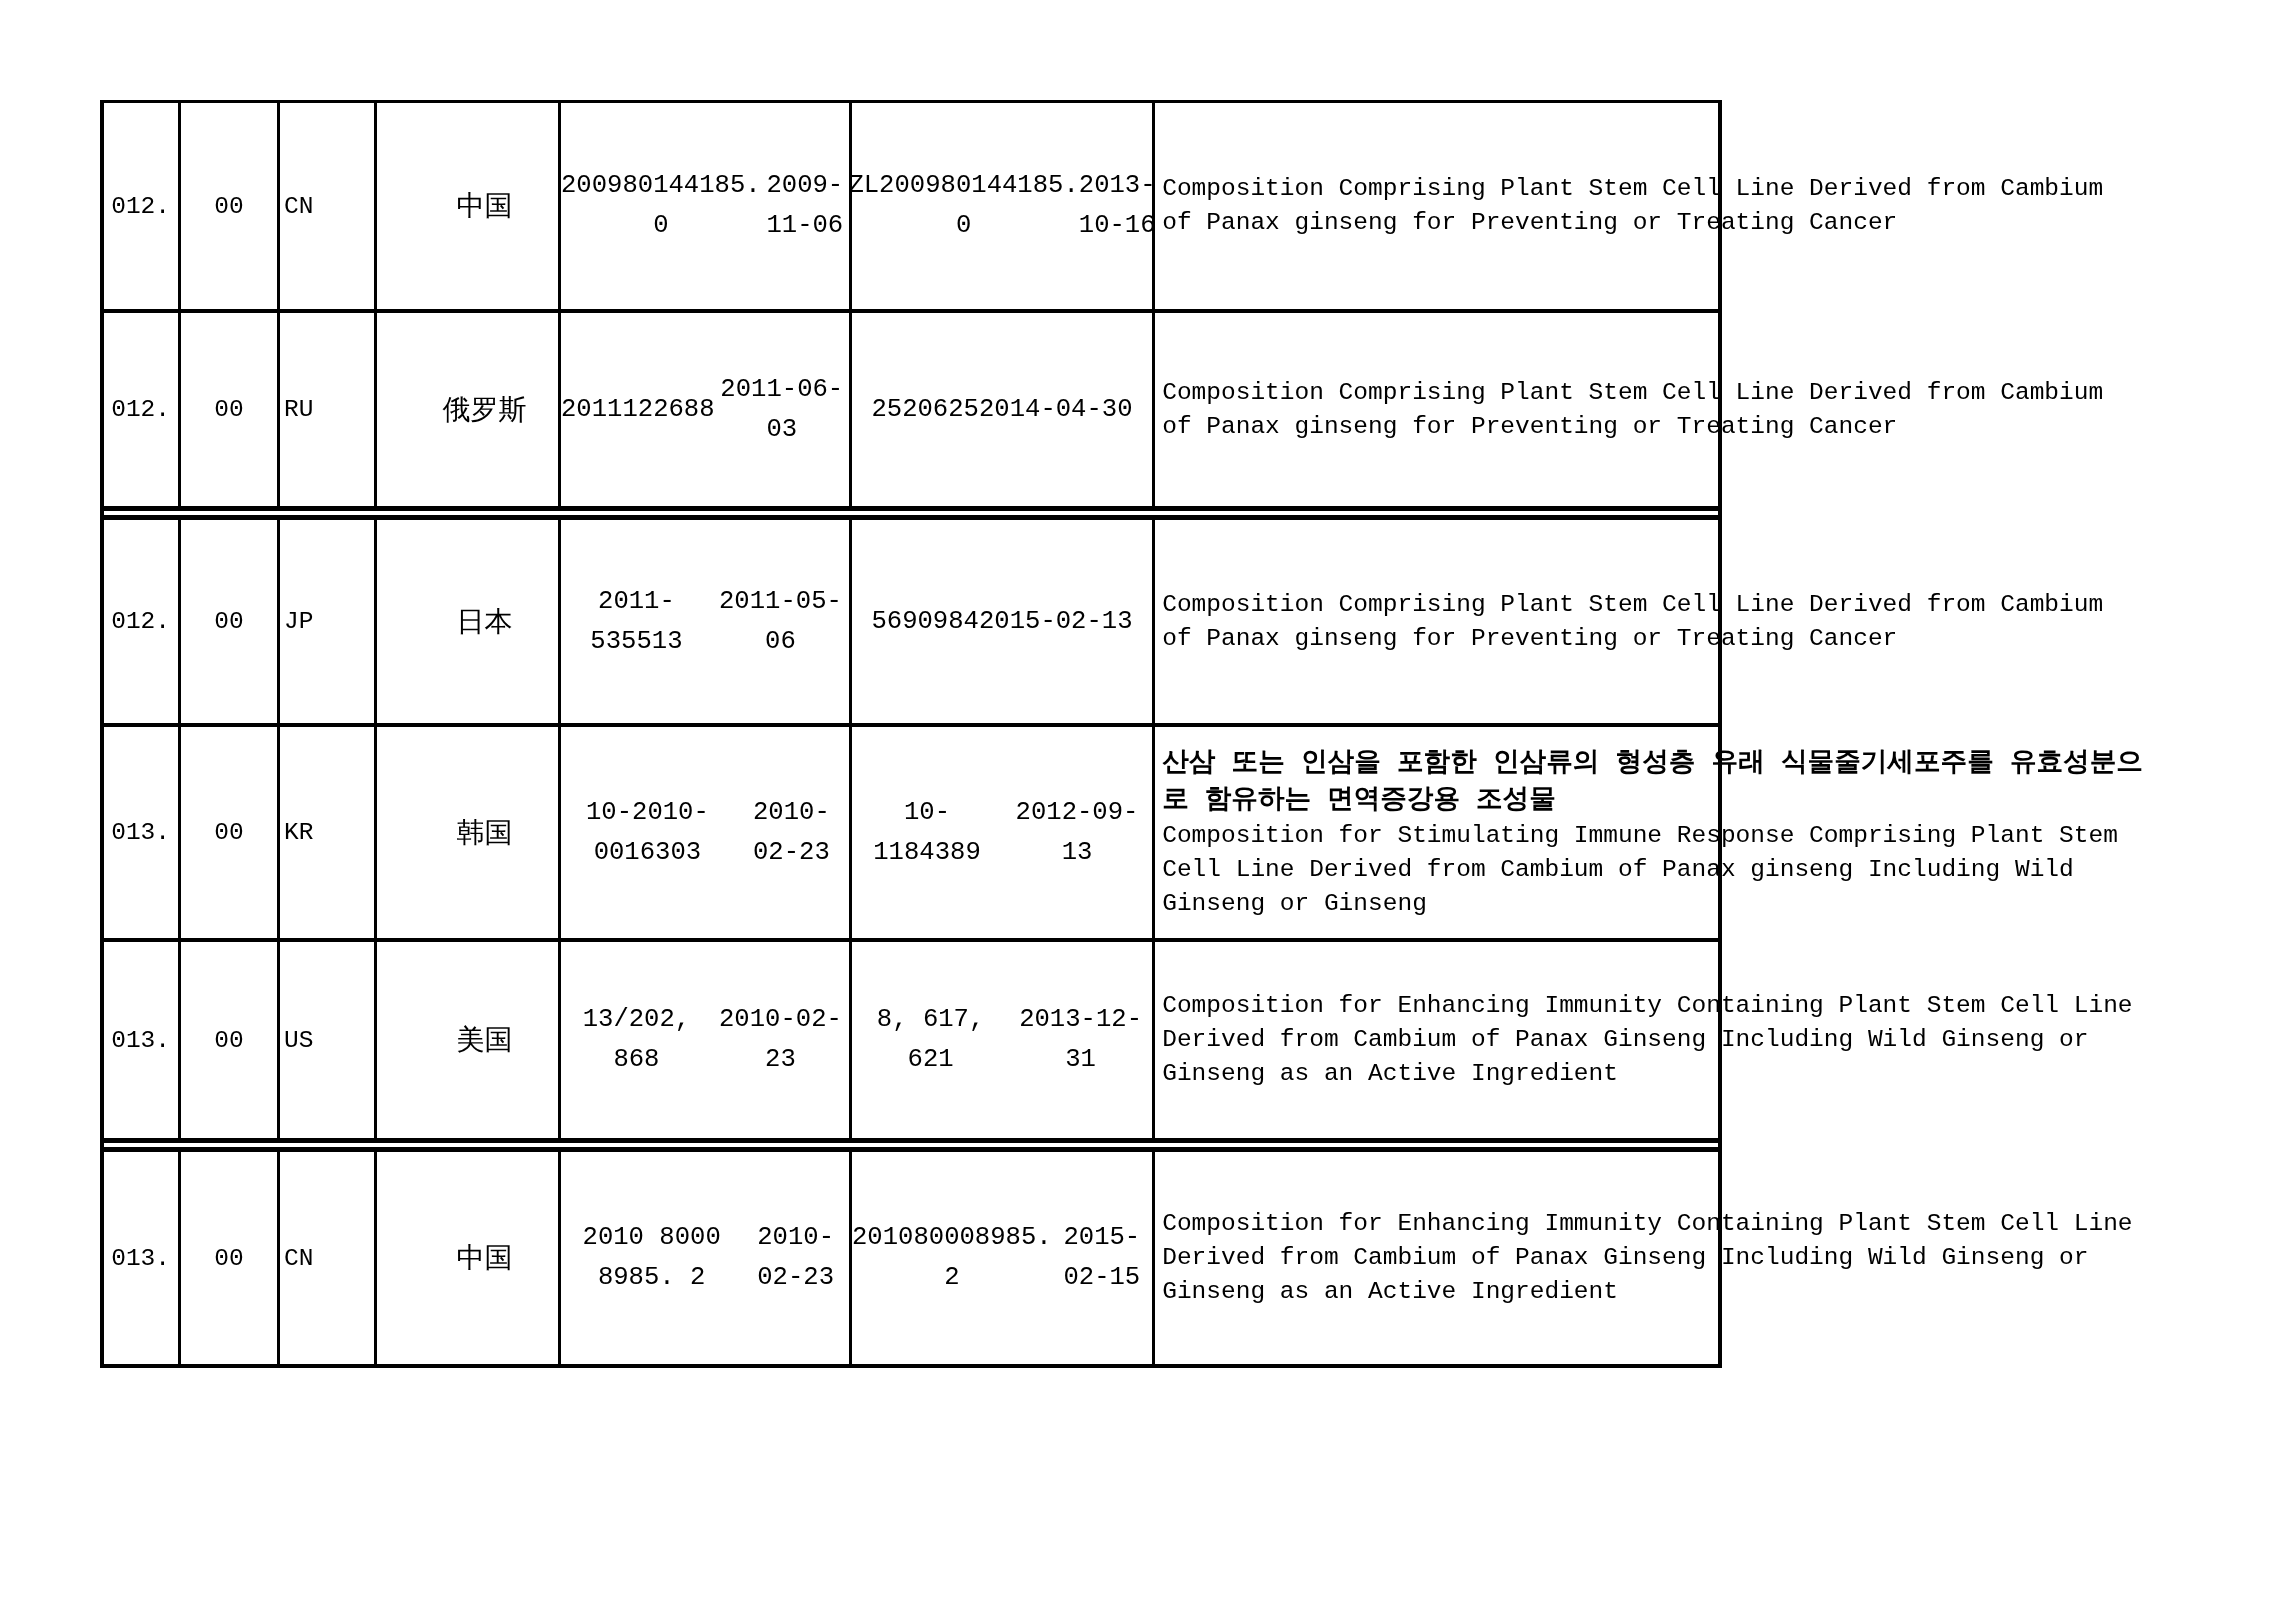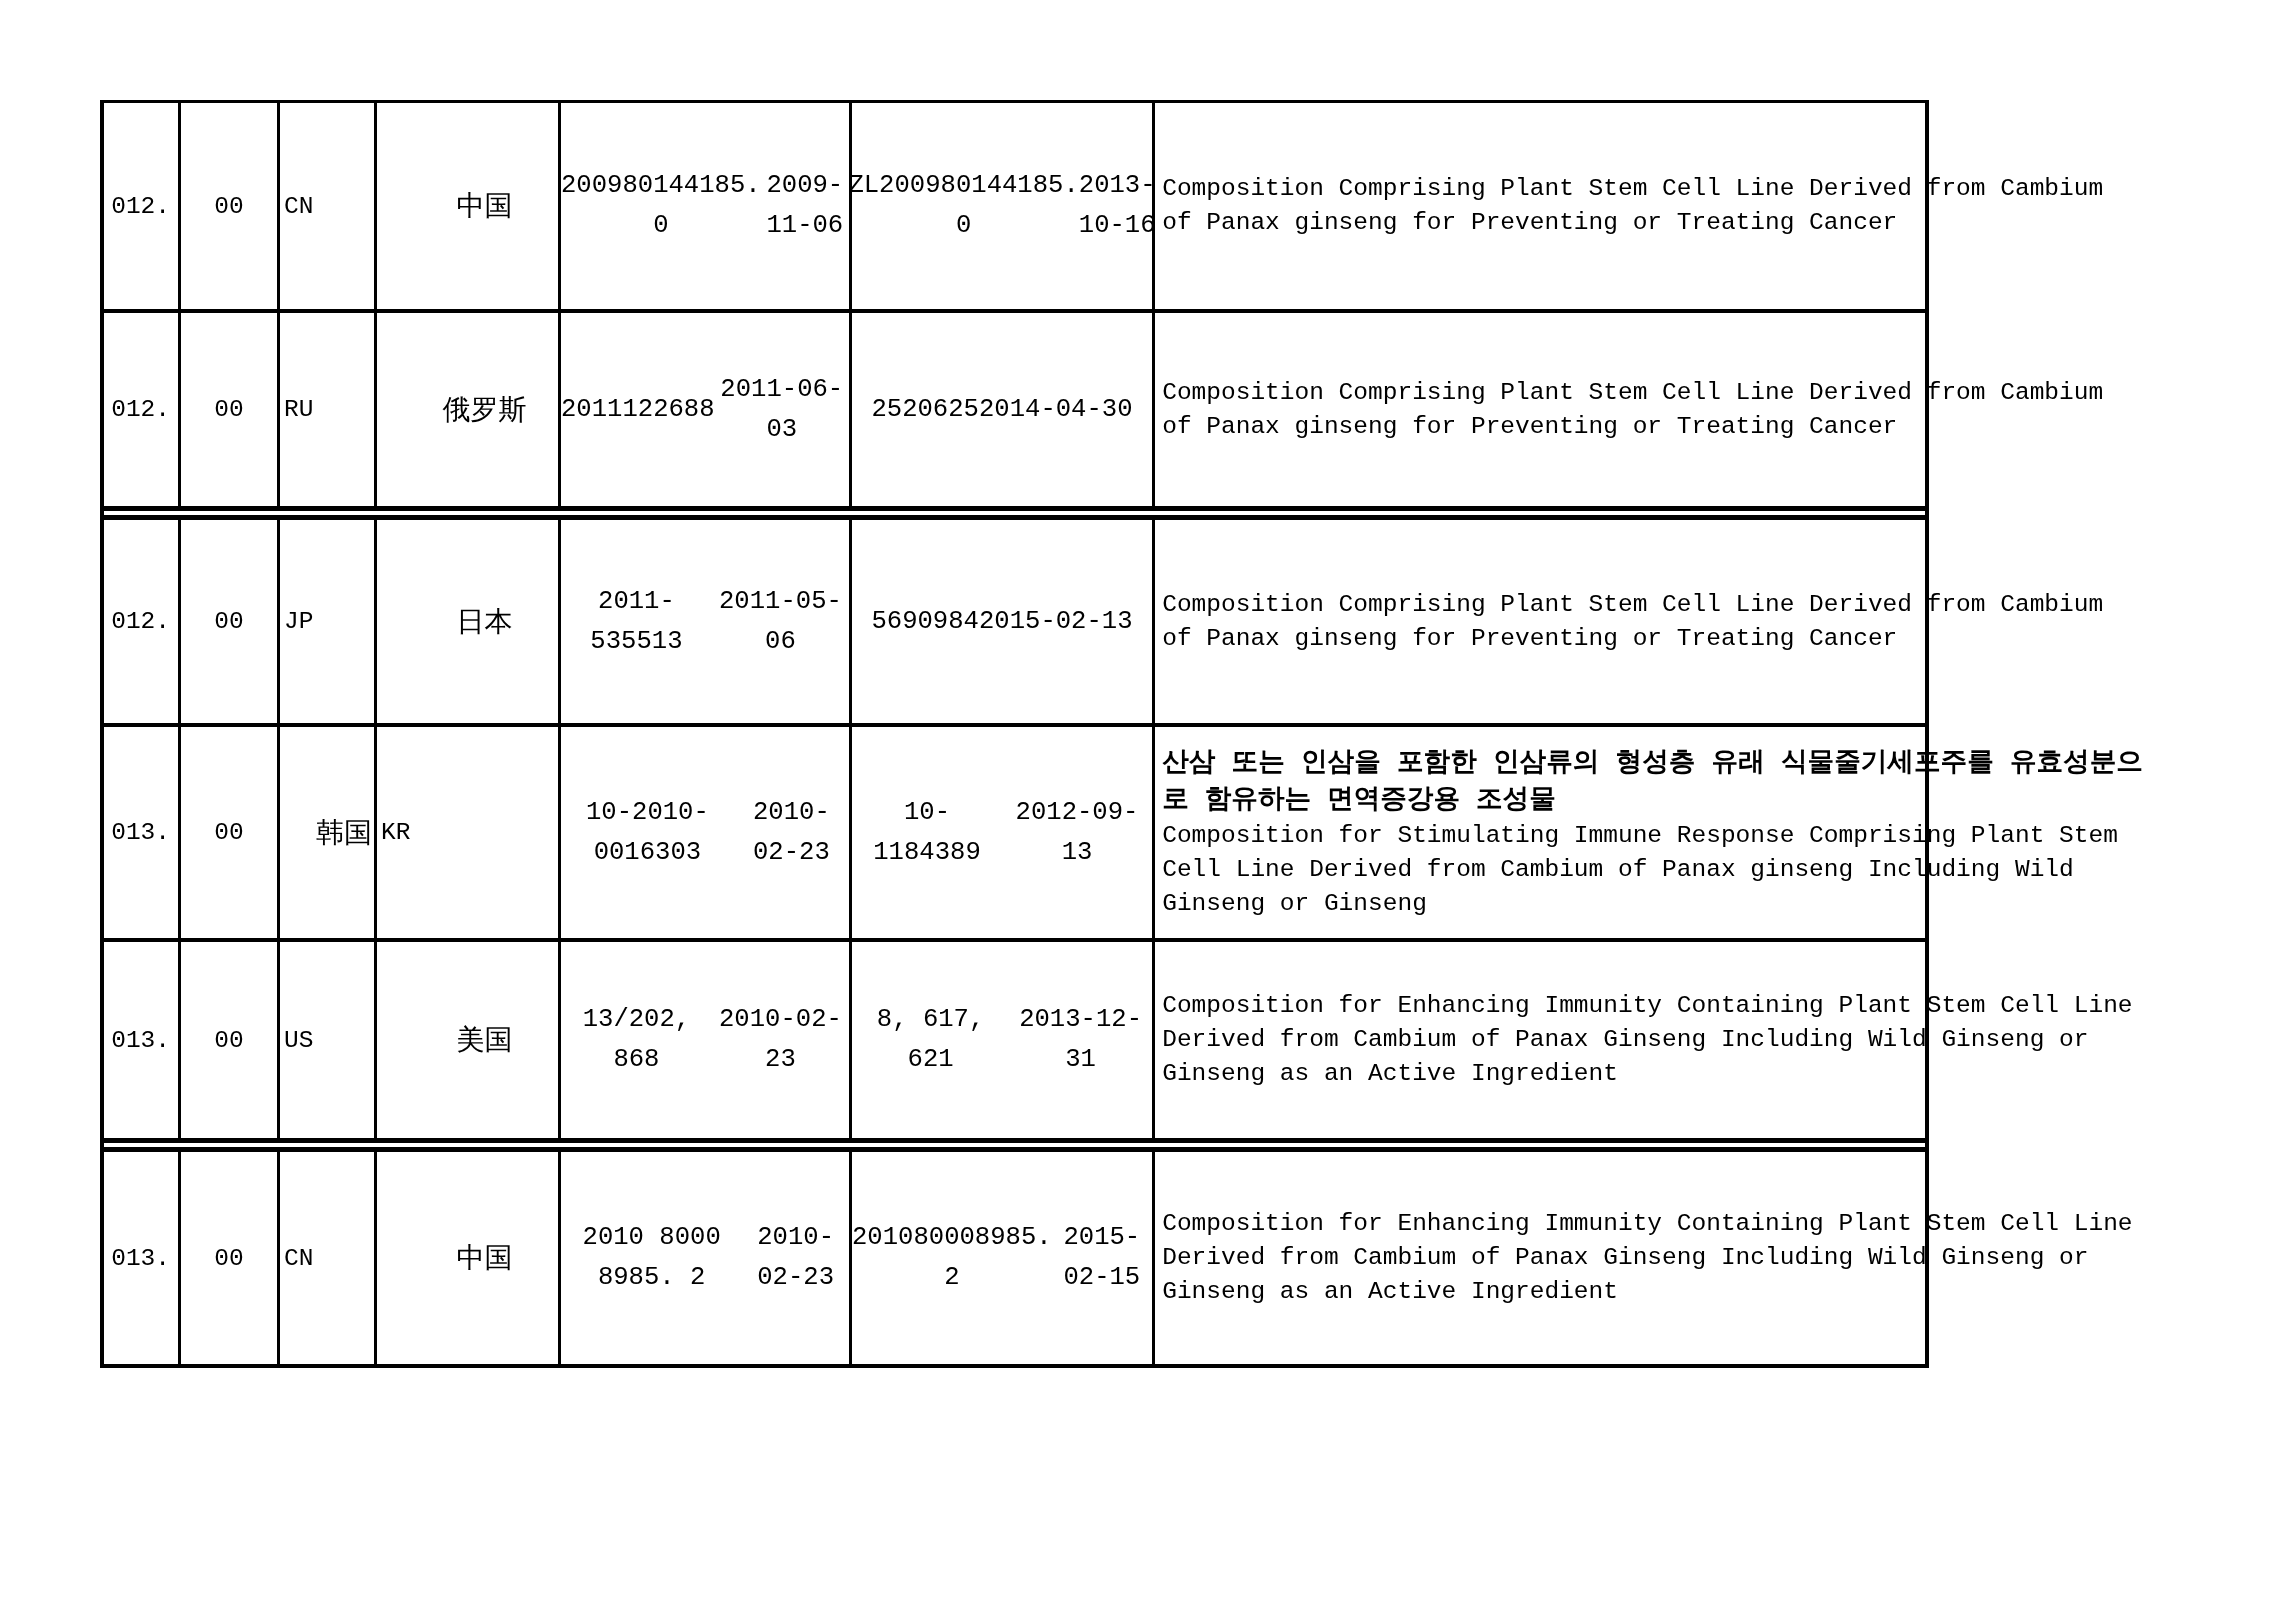--- a/index.html
+++ b/index.html
@@ -15,21 +15,21 @@
   .doc-page {
     position: relative;
     width: 2295px;
     height: 1623px;
     background: #ffffff;
   }
   .patent-table {
     position: absolute;
     left: 100px;
     top: 100px;
-    width: 1829px;
+    width: 1622px;
     box-sizing: border-box;
     border-style: solid;
     border-color: #000000;
     border-width: 3.1px 4.1px 4.6px 4.1px;
     background: #ffffff;
   }
   .row {
     display: grid;
     grid-template-columns: 77px 99px 97px 184px 291px 303px 993px;
     box-sizing: border-box;
@@ -180,25 +180,25 @@
     </div>
   </div>
 
   <div class="row sep-solid" style="height: 215px;">
     <div class="cell c-index">
       <span>013.</span>
     </div>
     <div class="cell c-family">
       <span>00</span>
     </div>
+    <div class="cell c-code">
+      <span>KR</span>
+    </div>
     <div class="cell c-country">
       <span>韩国</span>
-    </div>
-    <div class="cell c-code">
-      <span>KR</span>
     </div>
     <div class="cell c-app">
       <div>10-2010-0016303</div>
       <div>2010-02-23</div>
     </div>
     <div class="cell c-pat">
       <div>10-1184389</div>
       <div>2012-09-13</div>
     </div>
     <div class="cell c-title">

